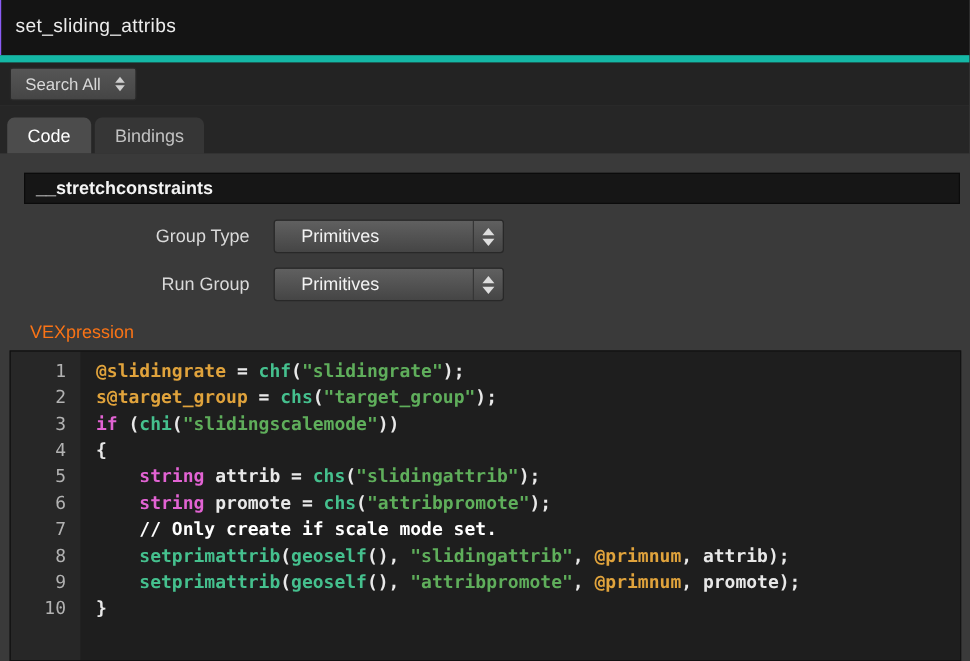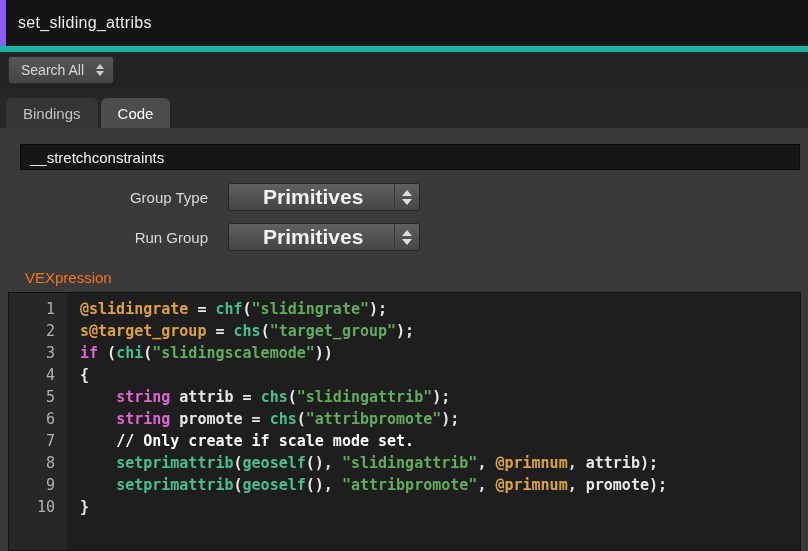--- a/index.html
+++ b/index.html
@@ -5,21 +5,21 @@
   * { margin:0; padding:0; box-sizing:border-box; }
   html,body { width:808px; height:551px; overflow:hidden; background:#3a3a3a;
               font-family:"Liberation Sans", sans-serif; }
   body { display:flex; flex-direction:column; }
 
   
   .header { height:46px; background:#1d1d1d; display:flex; align-items:stretch; flex:0 0 auto; }
   .type-chip { display:flex; align-items:center; gap:8px; background:#3e3e3e; padding:0 16px 0 6px; }
   .node-icon { width:32px; height:32px; display:block; }
   .type-label { color:#ffffff; font-weight:bold; font-size:15px; white-space:nowrap; }
-  .name-field { flex:1; background:#141414; border-left:6px solid #8b5cf6;
+  .name-field { flex:1; background:#141414; border-left:1px solid #8b5cf6;
                 display:flex; align-items:center; padding:0 12px;
                 color:#ececec; font-size:16px; letter-spacing:0.3px; }
 
   
   .search-row { height:42px; background:#232323; display:flex; align-items:center;
                 padding:0 8px; flex:0 0 auto; border-top:6px solid #14b8a6; }
   .search-btn { height:28px; background:linear-gradient(#565656,#454545);
                 border:1px solid #292929; border-radius:3px; color:#d8d8d8;
                 font-size:14px; display:flex; align-items:center; gap:12px;
                 padding:0 9px 0 12px; cursor:default; }
@@ -35,26 +35,26 @@
          font-size:15px; border-radius:6px 6px 0 0; }
   .tab.active { background:#4c4c4c; color:#ffffff; }
   .tab.inactive { background:#363636; color:#c2c2c2; }
 
   
   .pane { flex:1; background:#3a3a3a; display:flex; flex-direction:column; padding-top:15px; min-height:0; }
   .param-row { display:flex; align-items:center; height:28px; margin:0 8px 12px 0; }
   .param-label { width:208px; text-align:right; color:#dadada; font-size:15px; flex:0 0 auto; }
   .text-field { flex:1; height:26px; margin-left:20px; background:#161616;
                 border:1px solid #0b0b0b; display:flex; align-items:center;
-                padding:0 9px; color:#f4f4f4; font-size:15px; font-weight:normal; }
+                padding:0 9px; color:#f4f4f4; font-size:15px; font-weight:bold; }
   .dropdown { width:192px; height:28px; margin-left:20px;
               background:linear-gradient(#606060,#454545); border:1px solid #282828;
               border-radius:3px; display:flex; align-items:stretch; }
-  .dd-label { flex:1; display:flex; align-items:center; padding-left:34px;
-              color:#f2f2f2; font-size:21px; font-weight:bold; }
+  .dd-label { flex:1; display:flex; align-items:center; padding-left:22px;
+              color:#f2f2f2; font-size:15px; font-weight:normal; }
   .dd-spin { width:25px; border-left:1px solid #363636; display:flex; flex-direction:column;
              align-items:center; justify-content:center; gap:3px; }
   .tri-up { width:0;height:0;border-left:5px solid transparent;border-right:5px solid transparent;border-bottom:6px solid #dedede; }
   .tri-dn { width:0;height:0;border-left:5px solid transparent;border-right:5px solid transparent;border-top:6px solid #dedede; }
 
   .vex-label { color:#f97316; font-size:15px; margin:6px 0 6px 25px; }
 
   
   .editor { flex:1; margin:0 7px 0 8px; background:#1e1e1e; border:1px solid #121212;
             display:flex; overflow:hidden; min-height:0;
@@ -83,22 +83,22 @@
     <span>Search All</span>
     <span class="mini-arrows">
       <span class="tri-up-s"></span>
         <span class="tri-dn-s"></span>
     </span>
   </div>
   <div class="search-input"></div>
 </div>
 
 <div class="tab-strip">
+  <div class="tab active">Code</div>
   <div class="tab inactive">Bindings</div>
-  <div class="tab active">Code</div>
 </div>
 
 <div class="pane">
 
   <div class="param-row">
     <div class="text-field">__stretchconstraints</div>
   </div>
 
   <div class="param-row">
     <div class="param-label">Group Type</div>

